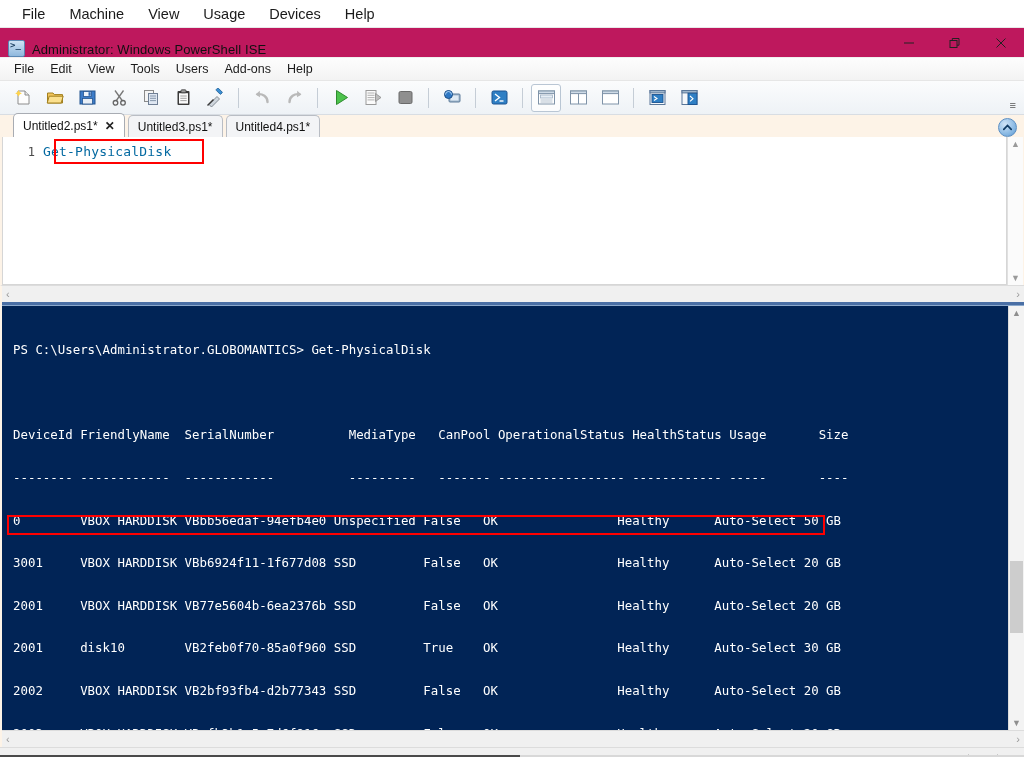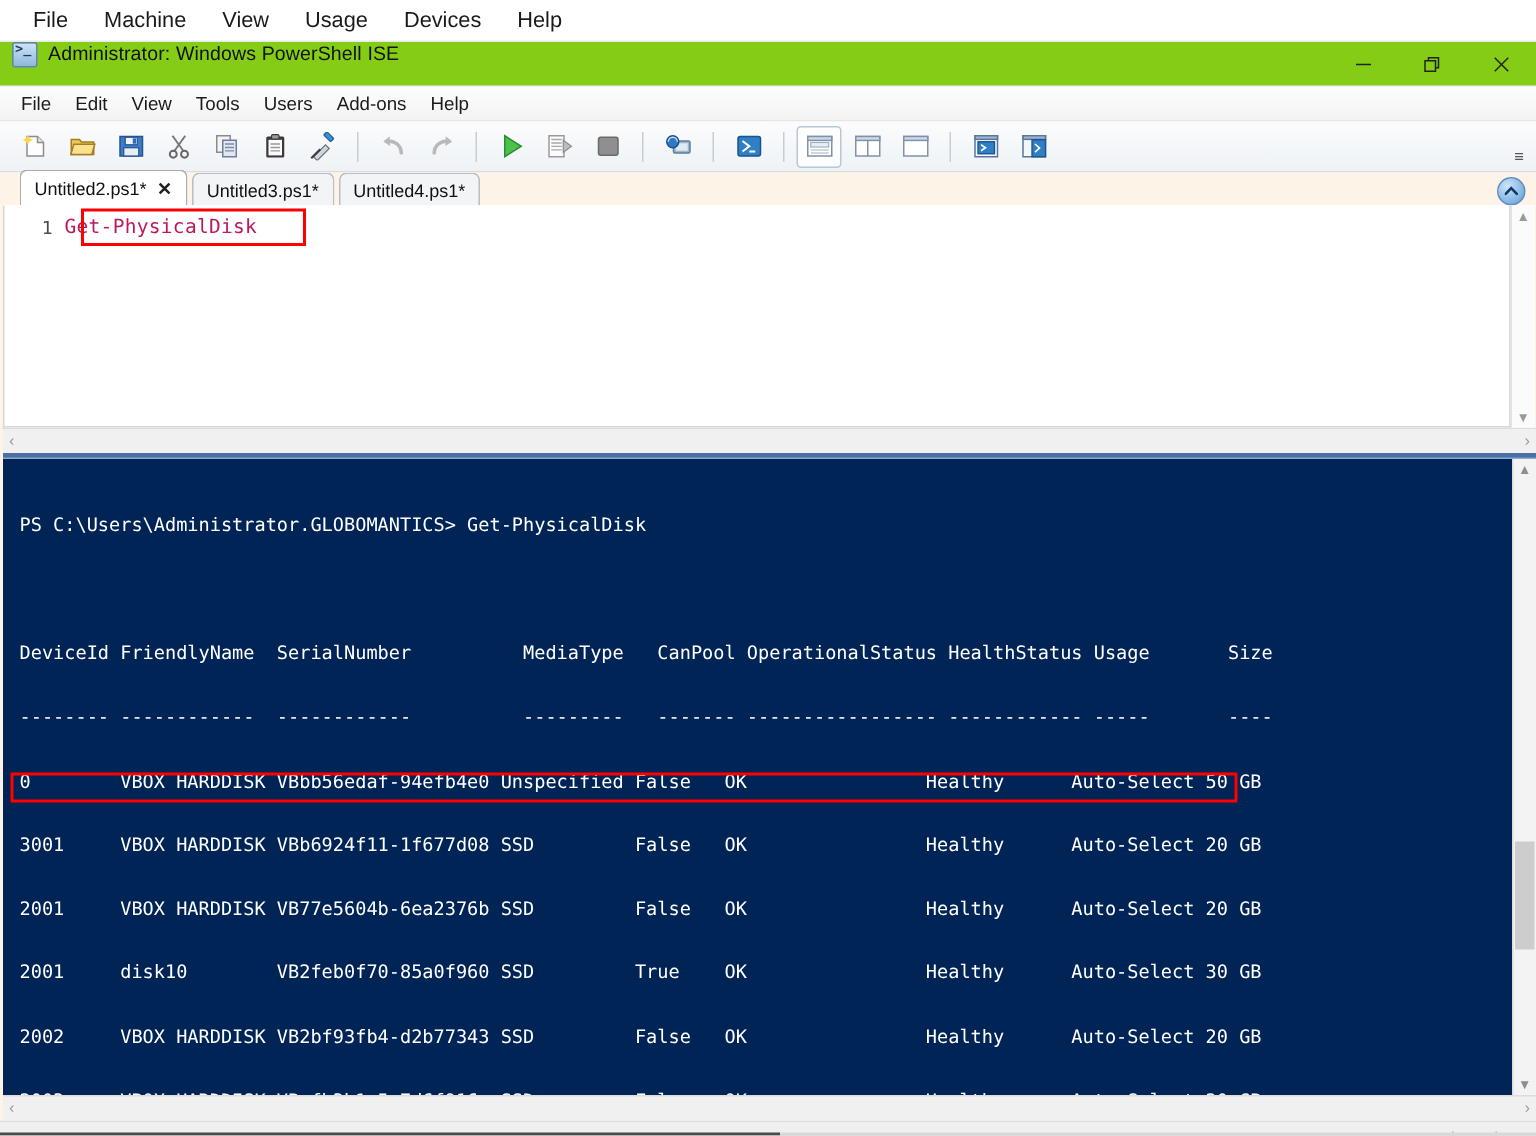--- a/index.html
+++ b/index.html
@@ -23,23 +23,23 @@
   .vbox-menu .mi {
     font-size: 14.5px;
     color: #1a1a1a;
     padding: 2px 12px;
     cursor: default;
   }
 
   
   .titlebar {
     height: 30px;
-    background: #84cc16;
-    display: flex;
-    align-items: flex-start;
+    background: #be185d;
+    display: flex;
+    align-items: flex-end;
     border-bottom: 1px solid #f0f0f0;
     position: relative;
   }
   .title-icon {
     width: 17px; height: 17px;
     margin-left: 8px; margin-right: 7px;
     background: linear-gradient(#cfe3f5, #8fb8dd);
     border: 1px solid #5b87b3;
     border-radius: 2px;
     position: relative;
@@ -185,21 +185,21 @@
     font-size: 13px;
   }
   .ln {
     width: 40px;
     text-align: right;
     color: #4a4a4a;
     font-size: 12px;
     padding-right: 8px;
   }
   .code-text {
-    color: #be185d;
+    color: #0369a1;
     letter-spacing: 0.2px;
     text-align: right;
   }
   .redbox {
     position: absolute;
     border: 2px solid #ff0000;
     pointer-events: none;
   }
   .ed-vscroll {
     width: 16px;

